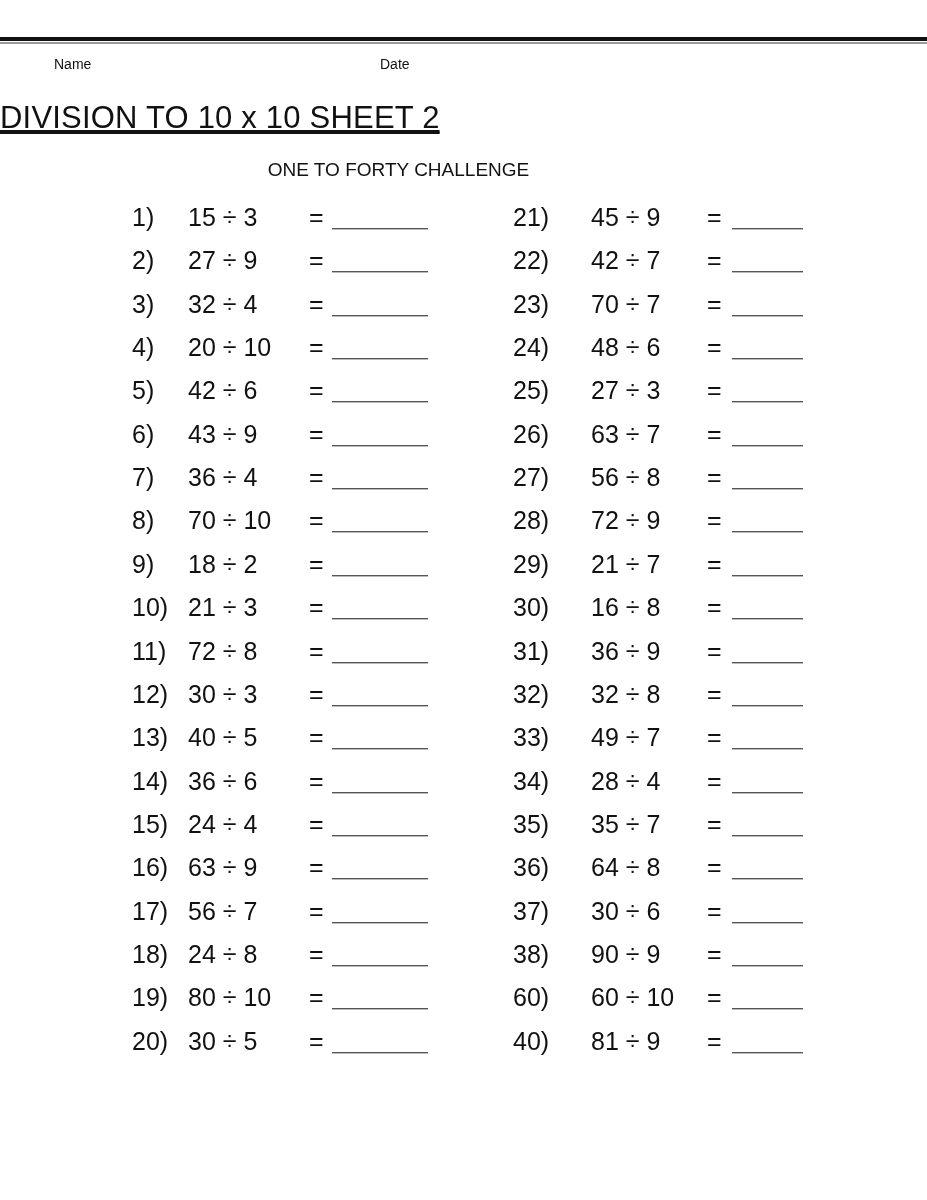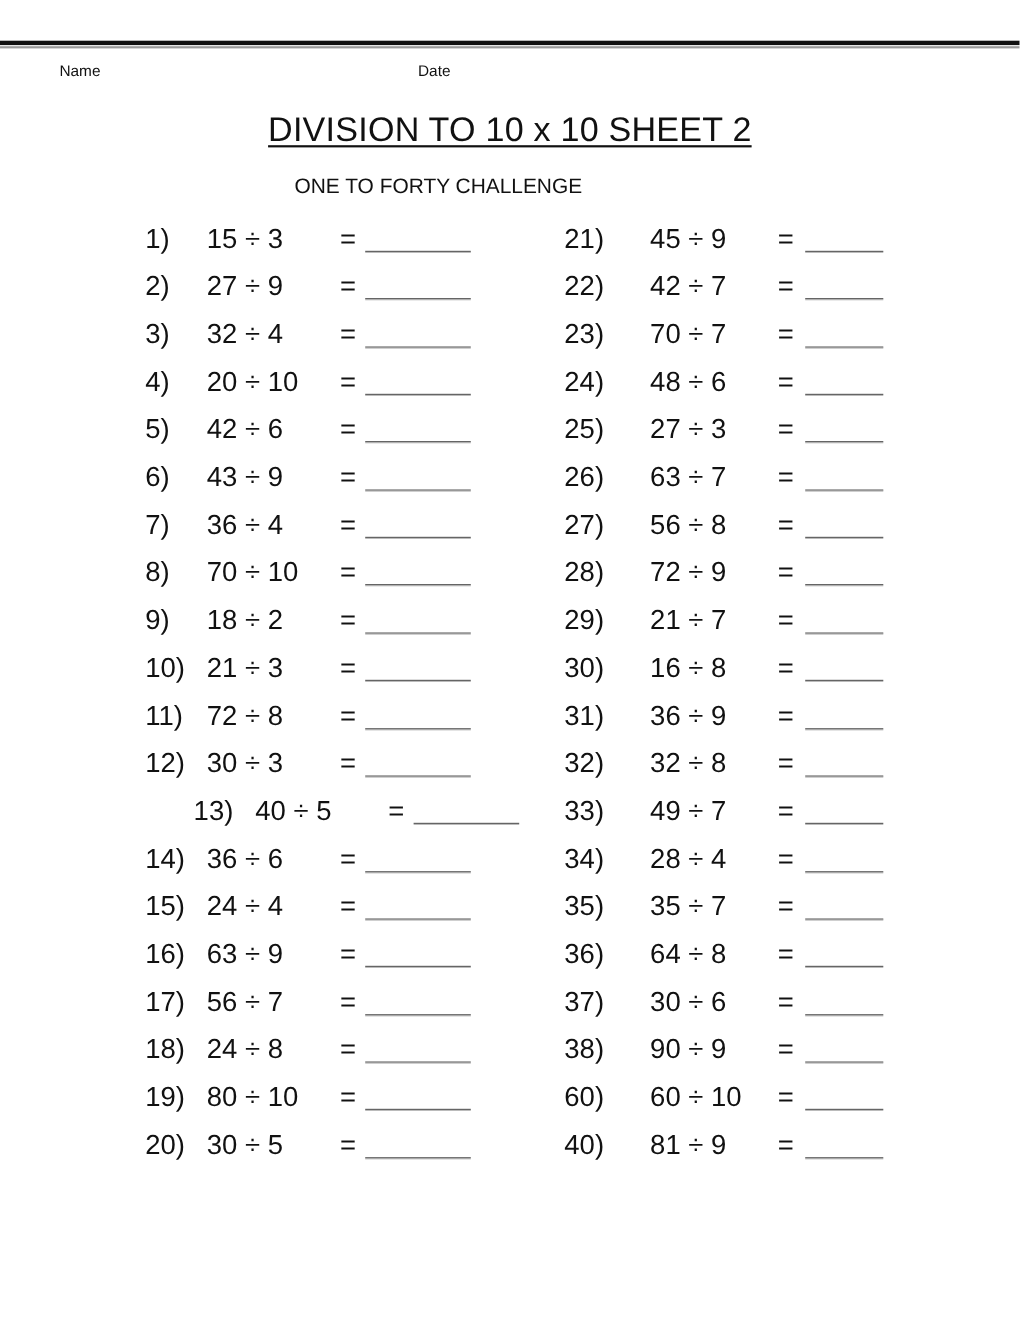--- a/index.html
+++ b/index.html
@@ -37,24 +37,25 @@
       font-size: 14px;
       color: #111;
     }
     .name-label { left: 54px; }
     .date-label { left: 380px; }
     .title {
       position: absolute;
       left: 0;
       width: 927px;
       top: 99px;
-      text-align: center;
+      text-align: left;
       font-size: 31px;
       letter-spacing: 0.2px;
       line-height: 38px;
+      text-decoration: underline;
     }
     .title span {
       text-decoration: underline;
       text-decoration-thickness: 2px;
       text-underline-offset: 4px;
     }
     .subtitle {
       position: absolute;
       left: 0;
       width: 797px;
@@ -171,21 +172,21 @@
       <span class="expr">72 ÷ 8</span>
       <span class="eq">=</span>
       <span class="ans"></span>
     </div>
     <div class="row col-left" style="left: 132px; top: 678.85px; width: 300px;">
       <span class="num">12)</span>
       <span class="expr">30 ÷ 3</span>
       <span class="eq">=</span>
       <span class="ans"></span>
     </div>
-    <div class="row col-left" style="left: 132px; top: 722.2px; width: 300px; margin-left: 44px;">
+    <div class="row col-left" style="left: 132px; top: 722.2px; width: 300px;">
       <span class="num">13)</span>
       <span class="expr">40 ÷ 5</span>
       <span class="eq">=</span>
       <span class="ans"></span>
     </div>
     <div class="row col-left" style="left: 132px; top: 765.55px; width: 300px;">
       <span class="num">14)</span>
       <span class="expr">36 ÷ 6</span>
       <span class="eq">=</span>
       <span class="ans"></span>

